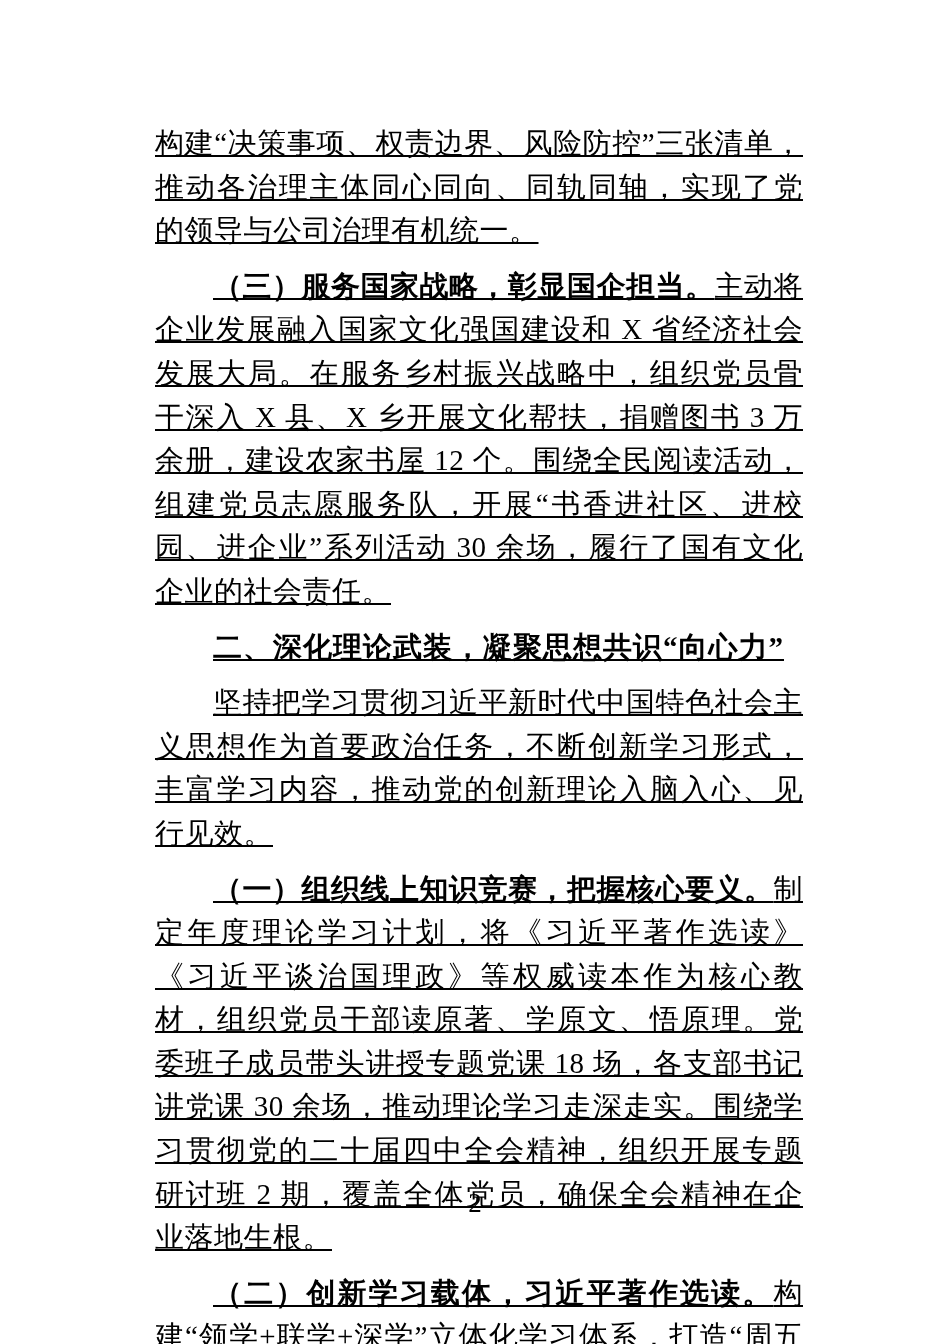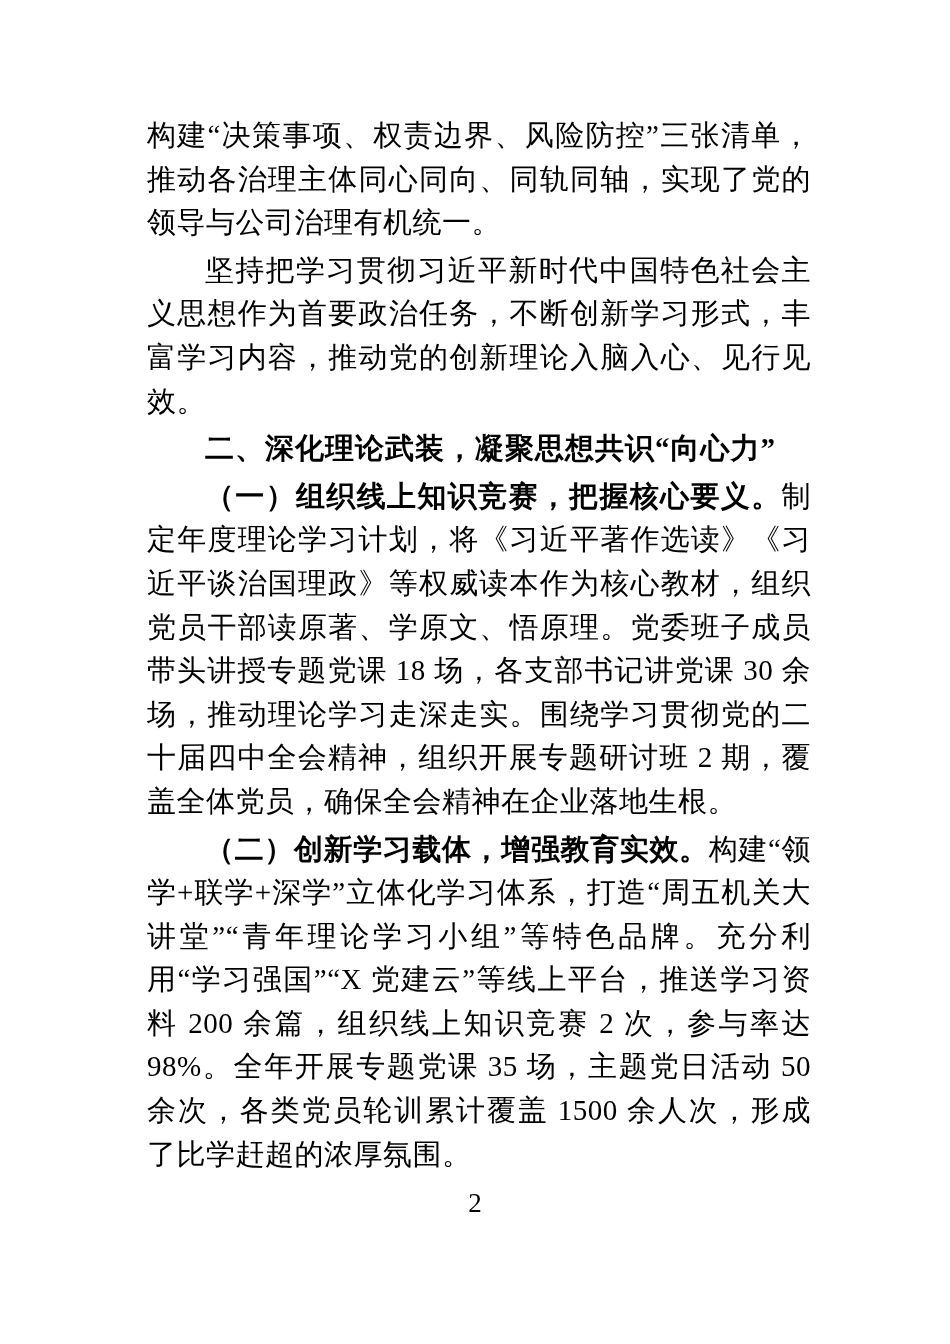--- a/index.html
+++ b/index.html
@@ -22,21 +22,22 @@
     left: 143px;
     top: 110px;
     width: 672px;
     font-size: 29px;
     line-height: 43.6px;
     text-align: justify;
     text-justify: inter-ideograph;
     letter-spacing: 0.5px;
   }
   .content p {
-    margin: 4px;
+    margin: 12px;
+    text-decoration: underline;
   }
   .content p.indent {
     text-indent: 2em;
   }
   .seg-bold {
     font-weight: bold;
   }
   .heading {
     font-weight: bold;
     letter-spacing: 1px;
@@ -50,19 +51,20 @@
     font-size: 27px;
     color: #000000;
   }
 </style>
 </head>
 <body>
 
 <div class="page">
   <div class="content" id="paragraph-container">
       <p class=""><span class="seg-normal">构建“决策事项、权责边界、风险防控”三张清单，推动各治理主体同心同向、同轨同轴，实现了党的领导与公司治理有机统一。</span></p>
+      <p class="indent "><span class="seg-bold">（三）服务国家战略，彰显国企担当。</span><span class="seg-normal">主动将企业发展融入国家文化强国建设和 X 省经济社会发展大局。在服务乡村振兴战略中，组织党员骨干深入 X 县、X 乡开展文化帮扶，捐赠图书 3 万余册，建设农家书屋 12 个。围绕全民阅读活动，组建党员志愿服务队，开展“书香进社区、进校园、进企业”系列活动 30 余场，履行了国有文化企业的社会责任。</span></p>
+      <p class="indent heading"><span class="seg-bold">二、深化理论武装，凝聚思想共识“向心力”</span></p>
       <p class="indent "><span class="seg-normal">坚持把学习贯彻习近平新时代中国特色社会主义思想作为首要政治任务，不断创新学习形式，丰富学习内容，推动党的创新理论入脑入心、见行见效。</span></p>
-      <p class="indent heading"><span class="seg-bold">二、深化理论武装，凝聚思想共识“向心力”</span></p>
       <p class="indent "><span class="seg-bold">（一）组织线上知识竞赛，把握核心要义。</span><span class="seg-normal">制定年度理论学习计划，将《习近平著作选读》《习近平谈治国理政》等权威读本作为核心教材，组织党员干部读原著、学原文、悟原理。党委班子成员带头讲授专题党课 18 场，各支部书记讲党课 30 余场，推动理论学习走深走实。围绕学习贯彻党的二十届四中全会精神，组织开展专题研讨班 2 期，覆盖全体党员，确保全会精神在企业落地生根。</span></p>
-      <p class="indent "><span class="seg-bold">（二）创新学习载体，增强教育实效。</span><span class="seg-normal">构建“领学+联学+深学”立体化学习体系，打造“周五机关大讲堂”“青年理论学习小组”等特色品牌。充分利用“学习强国”“X 党建云”等线上平台，推送学习资料 200 余篇，组织线上知识竞赛 2 次，参与率达 98%。全年开展专题党课 35 场，主题党日活动 50 余次，各类党员轮训累计覆盖 1500 余人次，形成了比学赶超的浓厚氛围。</span></p>
+      <p class="indent "><span class="seg-bold">（二）创新学习载体，习近平著作选读。</span><span class="seg-normal">构建“领学+联学+深学”立体化学习体系，打造“周五机关大讲堂”“青年理论学习小组”等特色品牌。充分利用“学习强国”“X 党建云”等线上平台，推送学习资料 200 余篇，组织线上知识竞赛 2 次，参与率达 98%。全年开展专题党课 35 场，主题党日活动 50 余次，各类党员轮训累计覆盖 1500 余人次，形成了比学赶超的浓厚氛围。</span></p>
     </div>
   <div class="page-number">2</div>
 </div>
 
 </body></html>

